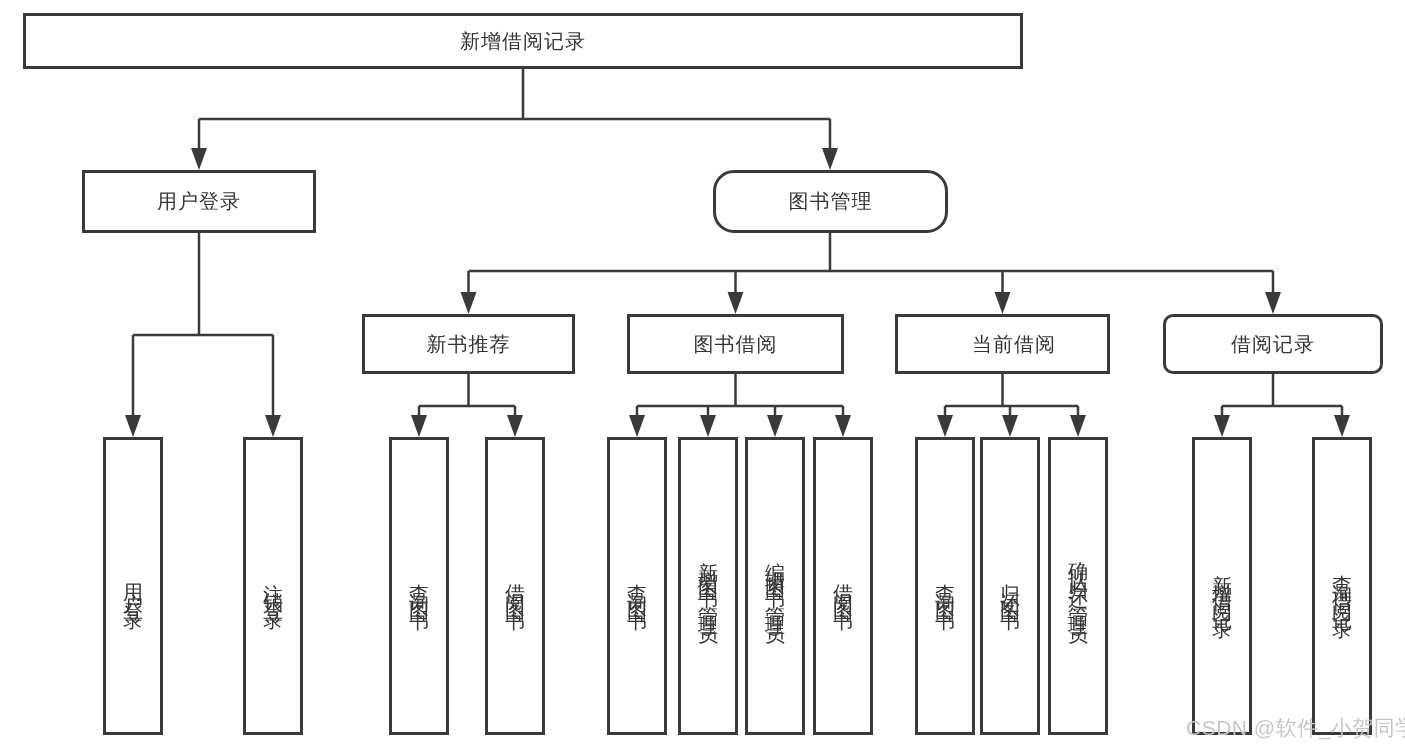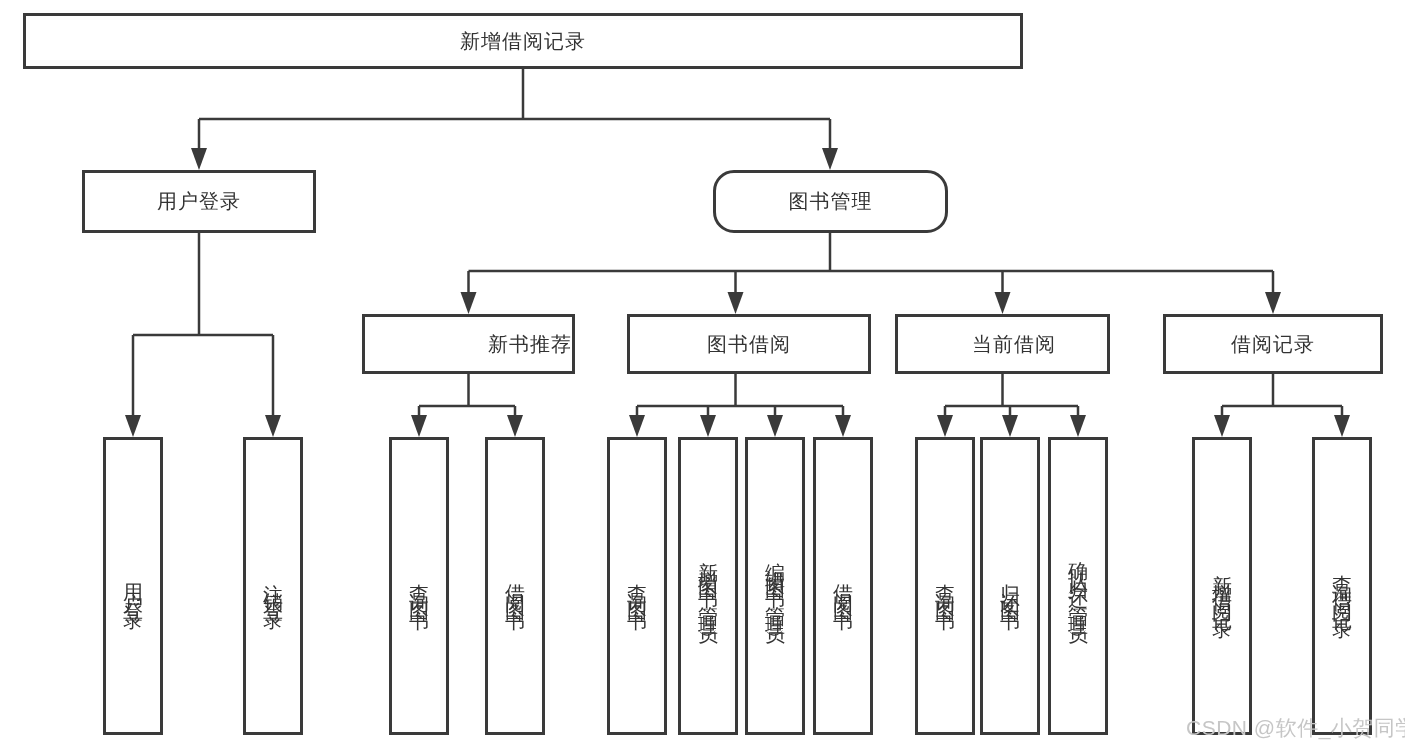--- a/index.html
+++ b/index.html
@@ -121,30 +121,30 @@
     <span>新增借阅记录</span>
   </div>
 
   <div class="hbox" style="left:82px;top:170px;width:234px;height:63px;">
     <span>用户登录</span>
   </div>
   <div class="hbox" style="left:713px;top:170px;width:235px;height:63px;border-radius:21px;">
     <span>图书管理</span>
   </div>
 
-  <div class="hbox" style="left:362px;top:314px;width:213px;height:60px;justify-content:flex-end;">
+  <div class="hbox" style="left:362px;top:314px;width:213px;height:60px;">
     <span>新书推荐</span>
   </div>
-  <div class="hbox" style="left:627px;top:314px;width:244px;height:60px;">
+  <div class="hbox" style="left:627px;top:314px;width:217px;height:60px;">
     <span>图书借阅</span>
   </div>
   <div class="hbox" style="left:895px;top:314px;width:215px;height:60px;padding-left:23px;">
     <span>当前借阅</span>
   </div>
-  <div class="hbox" style="left:1163px;top:314px;width:220px;height:60px;">
+  <div class="hbox" style="left:1163px;top:314px;width:220px;height:60px;border-radius:10px;">
     <span>借阅记录</span>
   </div>
 
   <div class="vbox" style="left:103px;">
     <span class="vtext">用户登录</span>
   </div>
   <div class="vbox" style="left:243px;">
     <span class="vtext">注销登录</span>
   </div>
 

